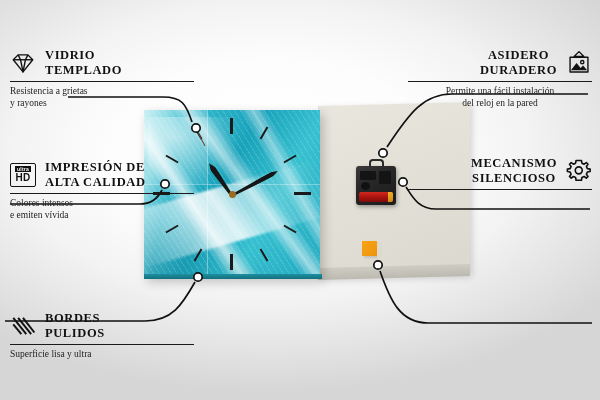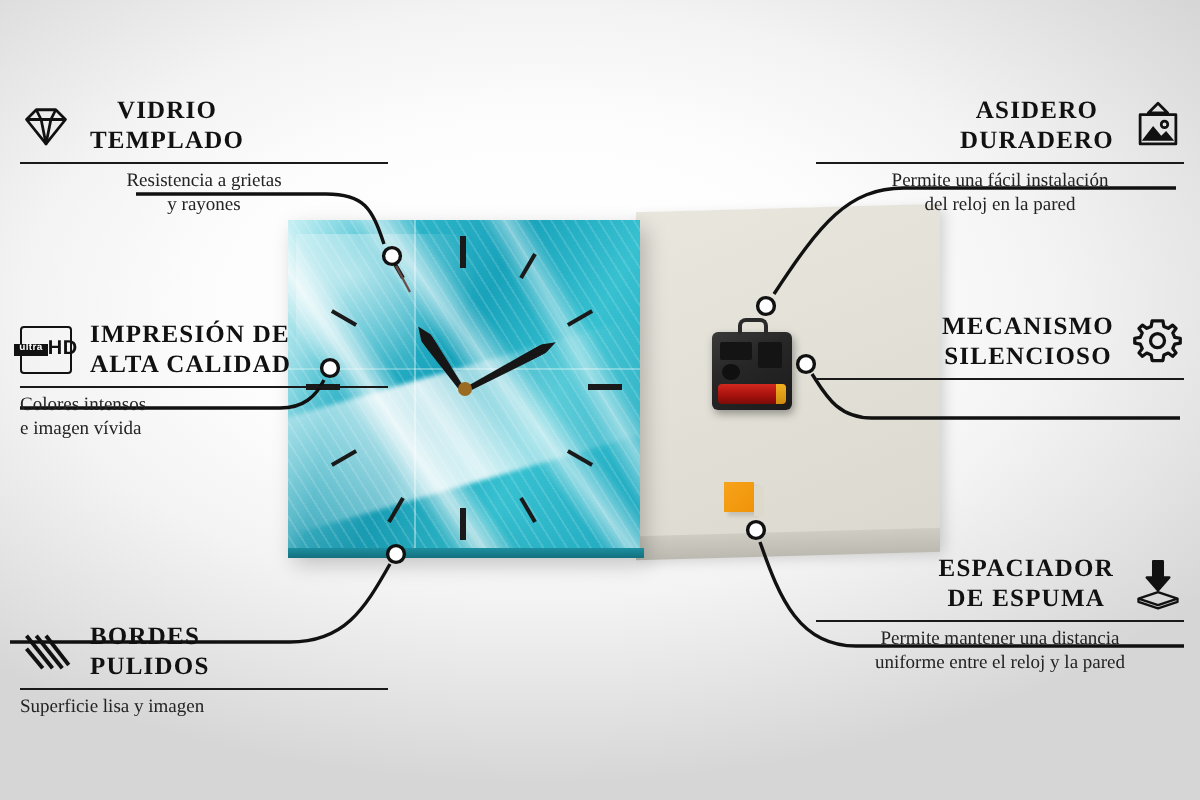--- a/index.html
+++ b/index.html
@@ -258,21 +258,21 @@
     margin-top: 4px;
     white-space: pre-line;
   }
 
   
   .hd-badge {
     width: 26px; height: 24px;
     border: 1.6px solid #111;
     border-radius: 2px;
     display: flex;
-    flex-direction: row;
+    flex-direction: column;
     align-items: center;
     justify-content: center;
     line-height: 1;
     flex: 0 0 26px;
   }
   .hd-ultra {
     font-family: "Liberation Sans", sans-serif;
     font-size: 5px;
     font-weight: bold;
     color: #fff;
@@ -362,21 +362,21 @@
       <circle cx="383" cy="153" r="4.2" fill="#ffffff" stroke="#111111" stroke-width="1.7"></circle>
 
       <path d="M590,209 L436,209 C418,209 412,196 406,187"></path>
       <circle cx="403" cy="182" r="4.2" fill="#ffffff" stroke="#111111" stroke-width="1.7"></circle>
 
       <path d="M592,323 L428,323 C400,323 390,300 380,271"></path>
       <circle cx="378" cy="265" r="4.2" fill="#ffffff" stroke="#111111" stroke-width="1.7"></circle>
     </g>
   </svg>
 
-  <div class="feature left" style="top:48px;text-align:center;">
+  <div class="feature left" style="top:48px;">
     <div class="feat-head">
       <svg class="feat-icon" viewBox="0 0 32 32">
         <g fill="none" stroke="#111" stroke-width="1.7" stroke-linejoin="round">
           <path d="M4,12 L10,6 L22,6 L28,12 L16,27 Z"></path>
           <path d="M4,12 L28,12"></path>
           <path d="M10,6 L13,12 L16,27 L19,12 L22,6"></path>
         </g>
       </svg>
       <div class="feat-title">VIDRIO
 TEMPLADO</div>
@@ -390,38 +390,38 @@
     <div class="feat-head">
       <div class="hd-badge">
         <span class="hd-ultra">ultra</span>
         <span class="hd-hd">HD</span>
       </div>
       <div class="feat-title">IMPRESIÓN DE
 ALTA CALIDAD</div>
     </div>
     <div class="feat-rule"></div>
     <div class="feat-sub">Colores intensos
-e imagen vívida</div>
+e emiten vívida</div>
   </div>
 
   <div class="feature left" style="top:277px;margin-top:34px;">
     <div class="feat-head">
       <svg class="feat-icon" viewBox="0 0 32 32">
         <g stroke="#111" stroke-width="2.4" stroke-linecap="butt">
           <path d="M4,6 L20,26"></path>
           <path d="M10,6 L26,26"></path>
           <path d="M16,6 L30,24"></path>
           <path d="M4,14 L14,26"></path>
         </g>
       </svg>
       <div class="feat-title">BORDES
 PULIDOS</div>
     </div>
     <div class="feat-rule"></div>
-    <div class="feat-sub">Superficie lisa y imagen</div>
+    <div class="feat-sub">Superficie lisa y ultra</div>
   </div>
 
   <div class="feature right" style="top:48px;">
     <div class="feat-head">
       <svg class="feat-icon" viewBox="0 0 32 32">
         <g fill="none" stroke="#111" stroke-width="1.7" stroke-linejoin="round">
           <path d="M16,2 L10,8 L22,8 Z" fill="none"></path>
           <rect x="5" y="9" width="22" height="18"></rect>
           <circle cx="20" cy="15" r="2"></circle>
           <path d="M6,25 L13,16 L18,22 L21,19 L26,25 Z" fill="#111" stroke="none"></path>
@@ -442,30 +442,14 @@
           <path d="M16,3 L19,3 L19.6,6.4 L22.3,7.6 L25,5.6 L27.1,7.7 L25.1,10.4 L26.3,13.1 L29.7,13.7 L29.7,16.7 L26.3,17.3 L25.1,20 L27.1,22.7 L25,24.8 L22.3,22.8 L19.6,24 L19,27.4 L16,27.4 L12.4,27.4 L11.8,24 L9.1,22.8 L6.4,24.8 L4.3,22.7 L6.3,20 L5.1,17.3 L1.7,16.7 L1.7,13.7 L5.1,13.1 L6.3,10.4 L4.3,7.7 L6.4,5.6 L9.1,7.6 L11.8,6.4 L12.4,3 Z"></path>
           <circle cx="15.7" cy="15.2" r="4.3"></circle>
         </g>
       </svg>
       <div class="feat-title">MECANISMO
 SILENCIOSO</div>
     </div>
     <div class="feat-rule"></div>
   </div>
 
-  <div class="feature right" style="top:277px;">
-    <div class="feat-head">
-      <svg class="feat-icon" viewBox="0 0 32 32">
-        <g fill="#111" stroke="#111" stroke-width="1.4" stroke-linejoin="round">
-          <path d="M13,2 L19,2 L19,12 L23,12 L16,20 L9,12 L13,12 Z"></path>
-          <path d="M16,21 L28,25 L16,29 L4,25 Z" fill="none"></path>
-          <path d="M4,25 L4,27 L16,31 L28,27 L28,25" fill="none"></path>
-        </g>
-      </svg>
-      <div class="feat-title">ESPACIADOR
-DE ESPUMA</div>
-    </div>
-    <div class="feat-rule"></div>
-    <div class="feat-sub">Permite mantener una distancia
-uniforme entre el reloj y la pared</div>
-  </div>
 
 </div>
 
 </body></html>

